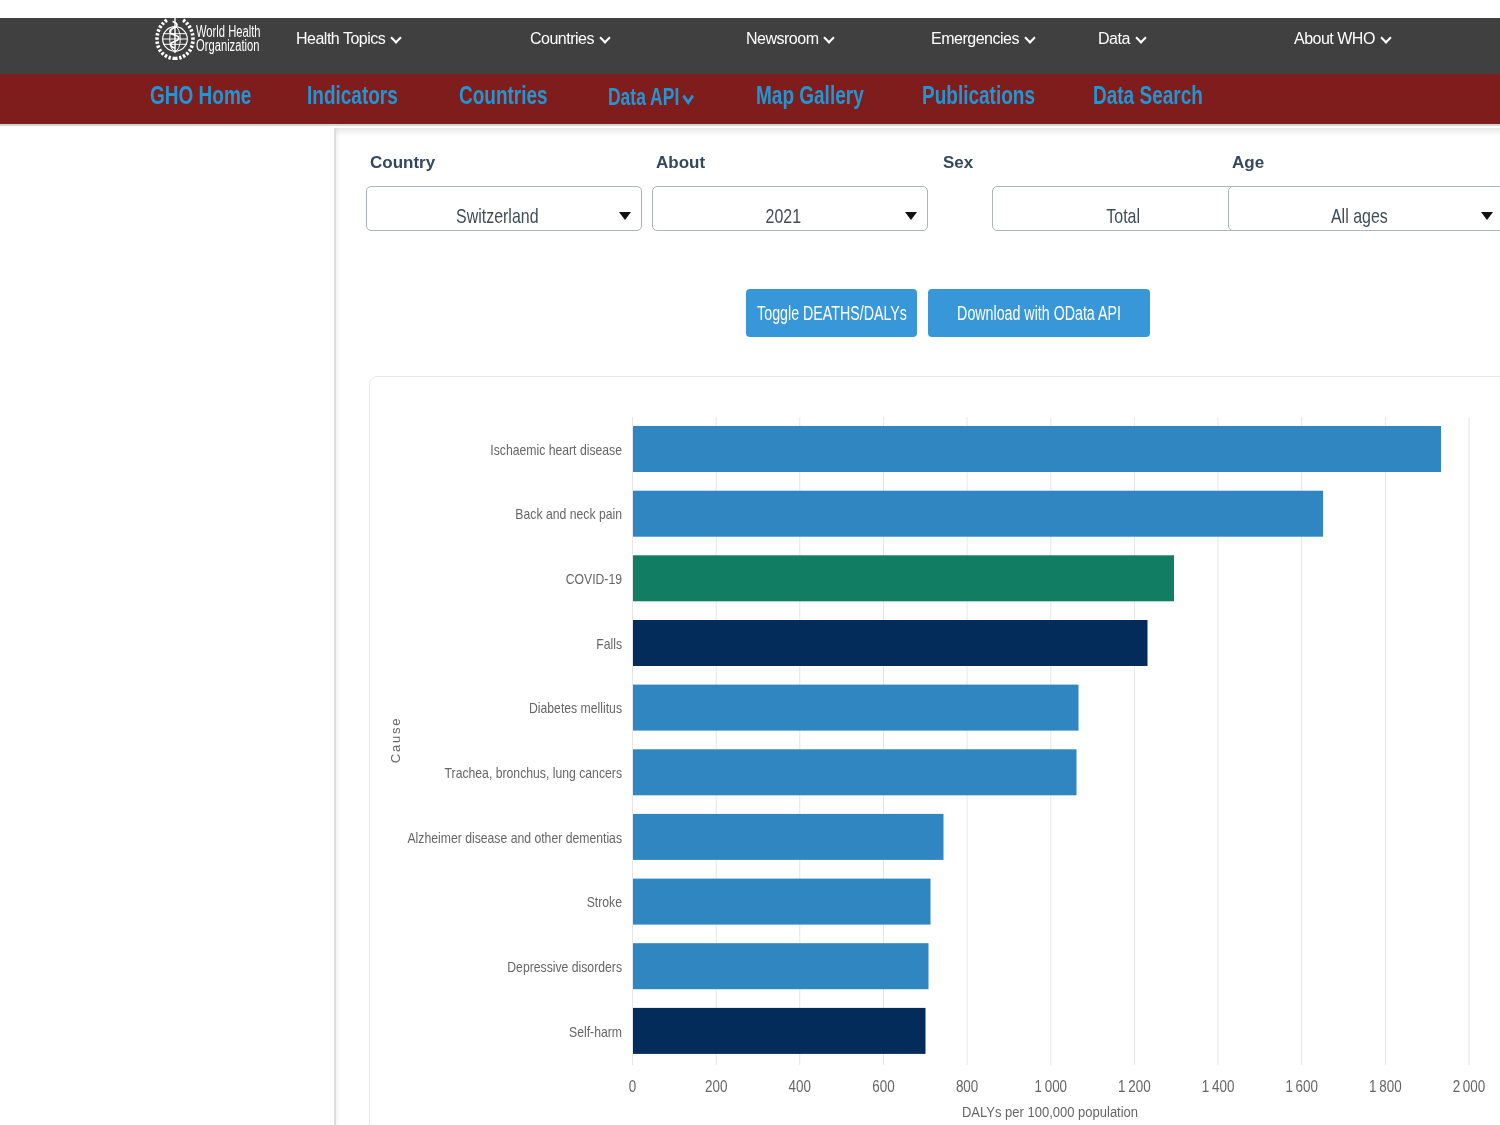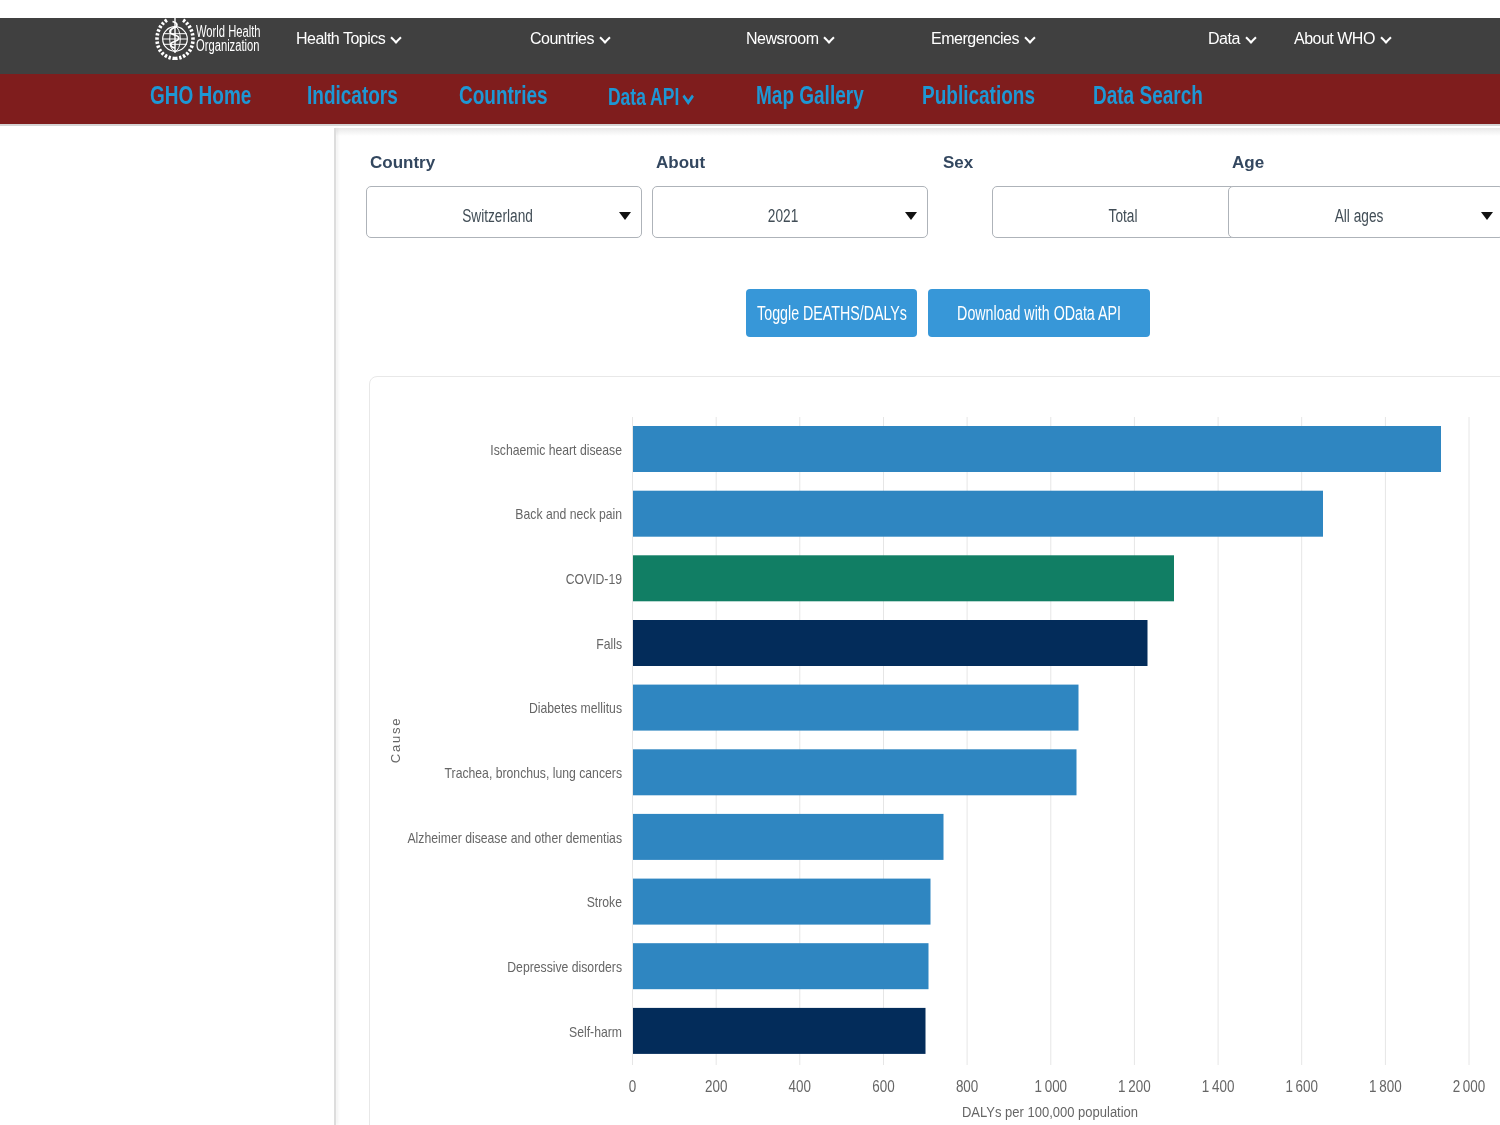--- a/index.html
+++ b/index.html
@@ -9,21 +9,21 @@
 .navitem{position:absolute;top:11.3px;color:#fff;font-size:16px;line-height:20px;font-weight:400;white-space:nowrap;letter-spacing:-0.5px;}
 .chev{display:inline-block;width:8px;height:8px;border-right:2.4px solid #fff;border-bottom:2.4px solid #fff;transform:rotate(45deg);margin-left:7px;vertical-align:2px;}
 .logo{position:absolute;left:155px;top:-5px;}
 .logotxt{position:absolute;left:196px;top:6.8px;color:#fff;font-size:16px;font-weight:400;line-height:13.8px;transform:scaleX(0.70);transform-origin:left top;white-space:nowrap;}
 .subnav{position:absolute;left:0;top:74px;width:1500px;height:52px;background:#7f1d1d;border-bottom:2.5px solid #d4d4d4;z-index:5;}
 .sublink{position:absolute;top:8.5px;color:#1e97d4;font-size:25px;line-height:25px;font-weight:700;white-space:nowrap;transform:scaleX(0.76);transform-origin:left top;}
 .shadowband{position:absolute;left:335px;top:128px;width:1165px;height:8px;background:linear-gradient(#e9e9e9,#ffffff);}
 .divider{position:absolute;left:334px;top:128px;width:2px;height:997px;background:#ddd;box-shadow:2px 0 3px rgba(0,0,0,0.07);}
 .sidebar{position:absolute;left:0;top:128px;width:334px;height:997px;background:#fff;z-index:6;}
 .flabel{position:absolute;top:153.8px;font-size:17px;line-height:17px;font-weight:700;color:#33475f;width:276px;}
-.dd{position:absolute;top:186px;width:276px;height:52px;background:#fff;border:1px solid #aeb3b9;border-radius:5px;font-size:18px;color:#414d56;text-align:center;line-height:58px;padding-right:13px;}
+.dd{position:absolute;top:186px;width:276px;height:45px;background:#fff;border:1px solid #aeb3b9;border-radius:5px;font-size:21px;color:#414d56;text-align:center;line-height:58px;padding-right:13px;}
 .dd .t{display:inline-block;transform:scaleX(0.76);transform-origin:center center;}
 .dd .arr{position:absolute;right:10px;top:24.5px;width:0;height:0;border-left:6px solid transparent;border-right:6px solid transparent;border-top:8.5px solid #111;}
 .btn{position:absolute;top:289px;height:48px;background:#3797d8;border-radius:4px;color:#fff;}
 .btn span{position:absolute;left:50%;top:0;line-height:48px;font-size:19.5px;transform:translateX(-50%) scaleX(0.73);transform-origin:center;white-space:nowrap;}
 .card{position:absolute;left:369px;top:376px;width:1141px;height:900px;background:#fff;border:1px solid #e8e8e8;border-radius:8px;}
 </style>
 </head>
 <body>
 
 <div class="navbar">
@@ -38,21 +38,21 @@
         <path d="M20,45.5 C9,45 2,37 2,26 C2,17.5 6.5,10 13,6.5" stroke-width="3.6" stroke-dasharray="2.4 1.7"></path>
         <path d="M20,45.5 C31,45 38,37 38,26 C38,17.5 33.5,10 27,6.5" stroke-width="3.6" stroke-dasharray="2.4 1.7"></path>
       </g>
     </svg>
   </div>
   <div class="logotxt">World Health<br>Organization</div>
   <div class="navitem" style="left:296px;">Health Topics<span class="chev"></span></div>
   <div class="navitem" style="left:530px;">Countries<span class="chev"></span></div>
   <div class="navitem" style="left:723px;margin-left:23px;">Newsroom<span class="chev"></span></div>
   <div class="navitem" style="left:931px;">Emergencies<span class="chev"></span></div>
-  <div class="navitem" style="left:1208px;text-align:center;">Data<span class="chev"></span></div>
+  <div class="navitem" style="left:1098px;text-align:center;">Data<span class="chev"></span></div>
   <div class="navitem" style="left:1294px;">About WHO<span class="chev"></span></div>
 </div>
 
 <div class="subnav">
   <div class="sublink" style="left:150px;">GHO Home</div>
   <div class="sublink" style="left:307px;">Indicators</div>
   <div class="sublink" style="left:459px;">Countries</div>
   <div class="sublink" style="left:608px;font-size:23px;top:10.5px;">Data API<svg width="17" height="14" style="margin-left:3px;vertical-align:-1px;">
         <path d="M2.2,3.6 L8.5,10.4 L14.8,3.6" fill="none" stroke="#1e97d4" stroke-width="3.4"></path>
       </svg></div>

